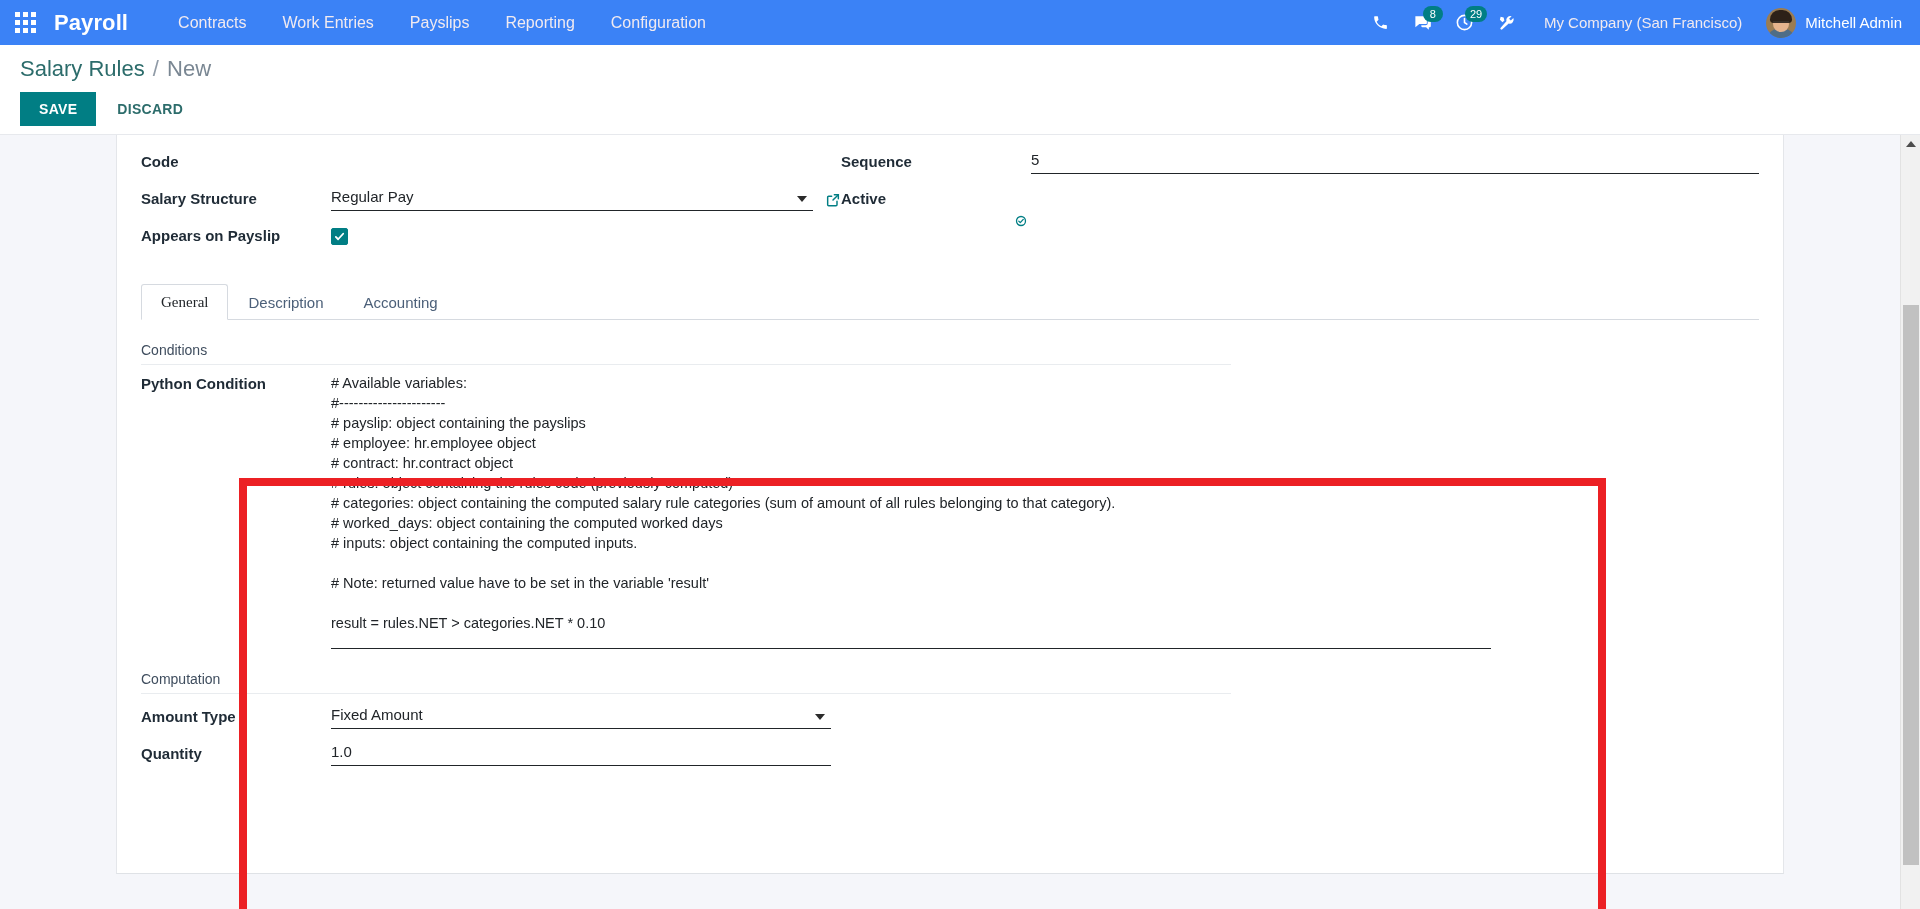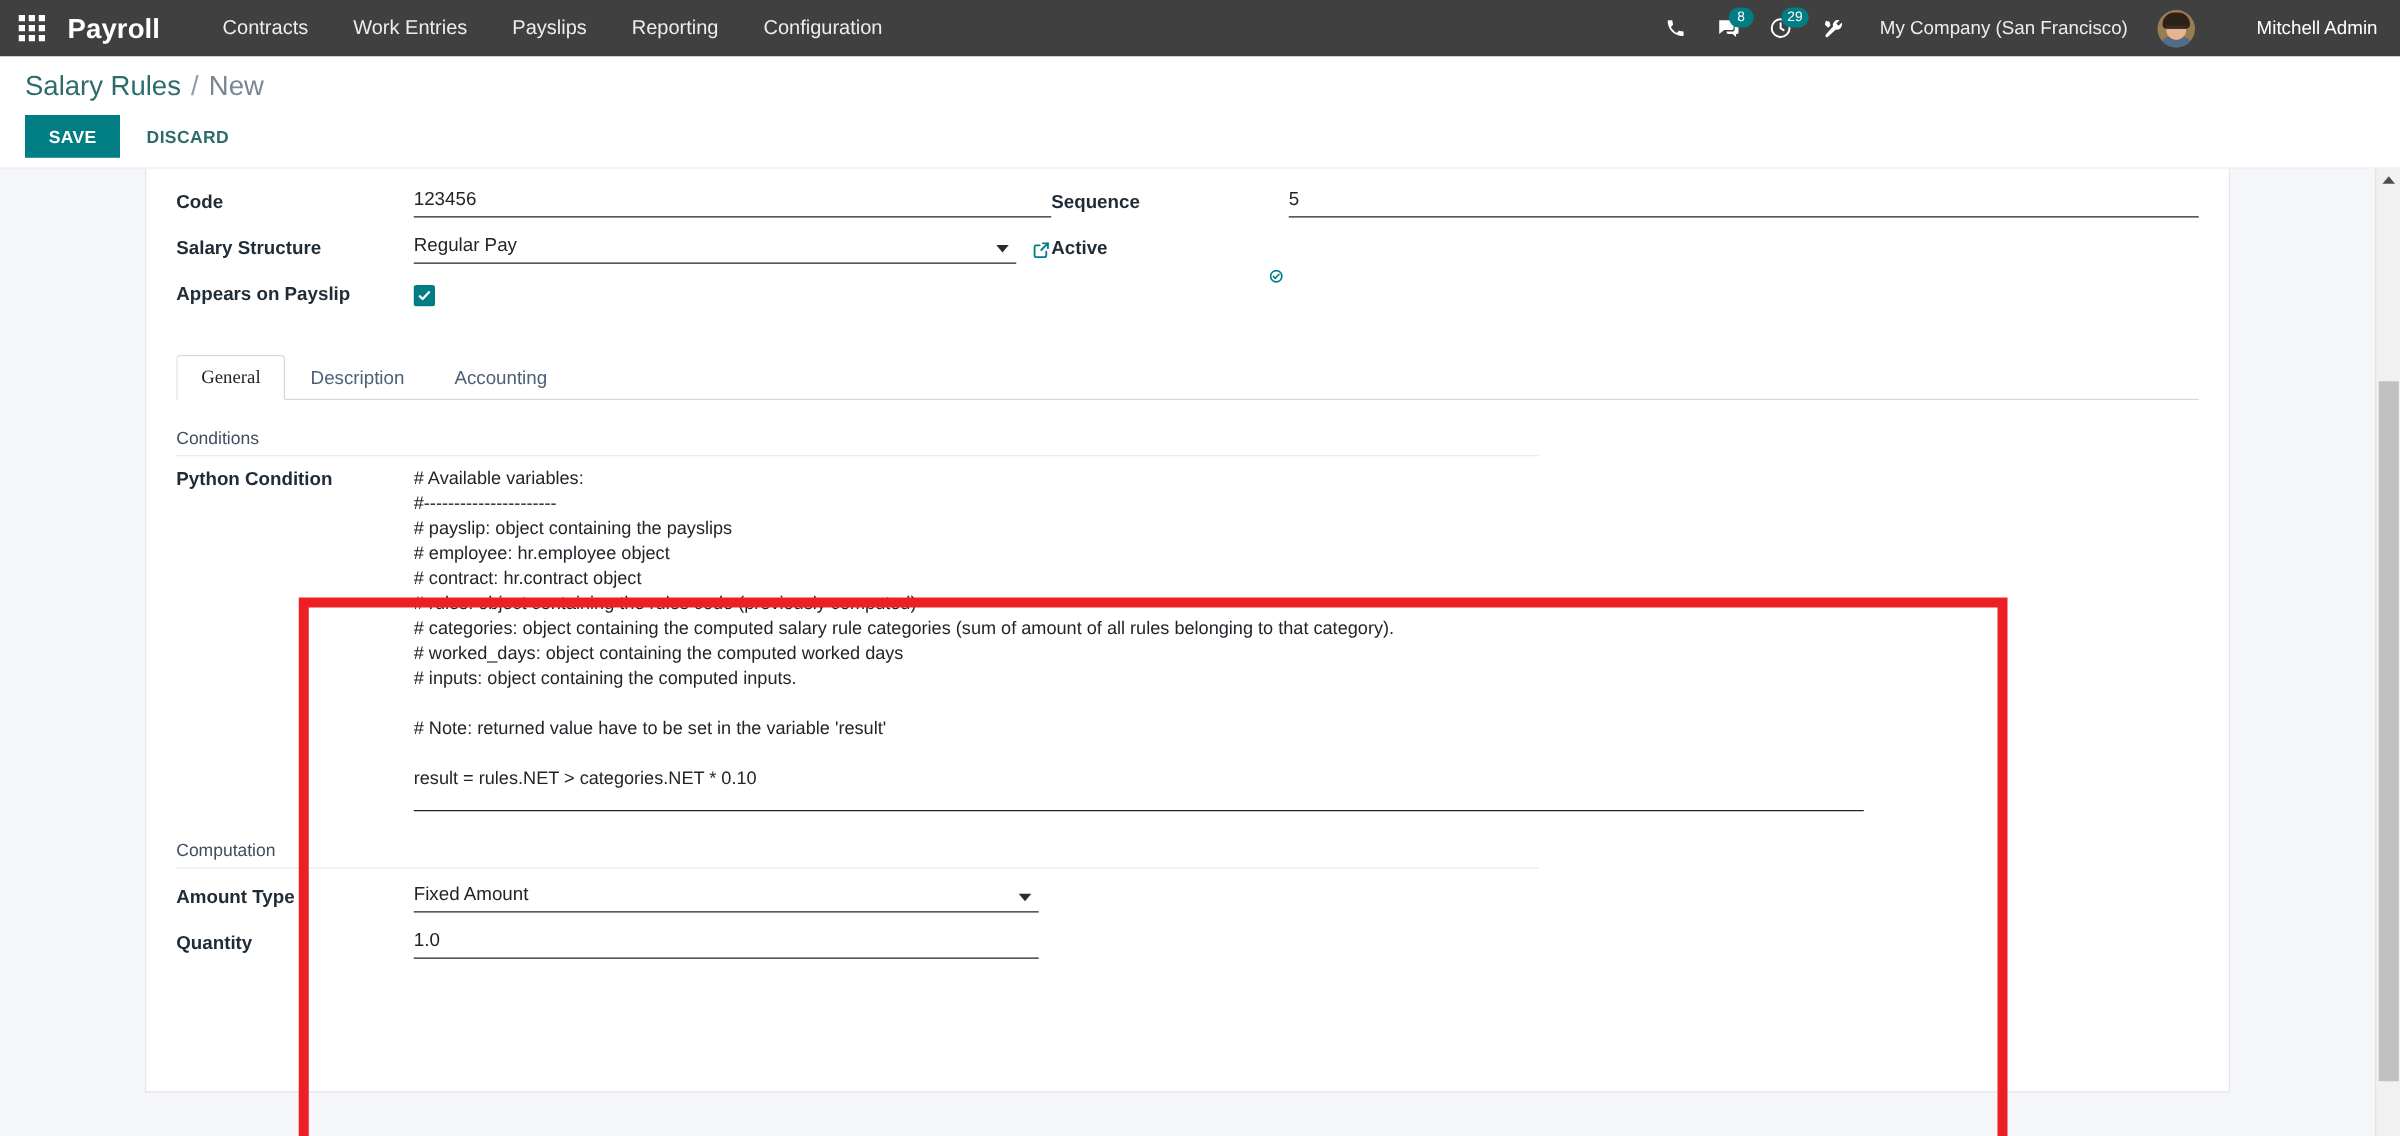--- a/index.html
+++ b/index.html
@@ -7,21 +7,21 @@
     width: 1920px; height: 909px;
     overflow: hidden;
     font-family: "Liberation Sans", sans-serif;
     background: #ffffff;
     color: #212529;
   }
 
   
   .navbar {
     height: 45px;
-    background: #404040;
+    background: #3b82f6;
     display: flex;
     align-items: center;
     padding: 0 14px 0 8px;
     color: #ffffff;
     position: relative;
   }
   .apps-grid {
     width: 34px; height: 34px;
     display: flex; align-items: center; justify-content: center;
     cursor: pointer;
@@ -99,21 +99,21 @@
     border-radius: 50%;
     background: #9a7c53;
     overflow: hidden;
     position: relative;
     flex: 0 0 auto;
   }
   .avatar .hair { position:absolute; left:4px; top:2px; width:22px; height:13px; background:#2d2118; border-radius:11px 11px 4px 4px; }
   .avatar .face { position:absolute; left:7px; top:8px; width:16px; height:16px; background:#e6b48d; border-radius:50%; }
   .avatar .glass { position:absolute; left:7px; top:13px; width:16px; height:5px; border-top:2px solid #3a3028; }
   .avatar .body { position:absolute; left:2px; bottom:0; width:26px; height:9px; background:#4f6d86; border-radius:9px 9px 0 0; }
-  .user-name { font-size: 15px; color: #fff; white-space: nowrap; margin-left: 40px; }
+  .user-name { font-size: 15px; color: #fff; white-space: nowrap; }
 
   
   .control-panel {
     background: #ffffff;
     padding: 10px 20px 8px 20px;
     border-bottom: 1px solid #e7e9ed;
   }
   .breadcrumb {
     font-size: 22px;
     color: #31605f;
@@ -429,23 +429,20 @@
 </div>
 
 <div class="content-area">
   <div class="sheet-bg">
     <div class="sheet">
 
       <div class="form-grid">
         <div>
           <div class="fld">
             <div class="fld-label">Code</div>
-            <div class="fld-ctrl">
-              <input class="inp" value="123456" style="">
-            </div>
           </div>
 
           <div class="fld">
             <div class="fld-label">Salary Structure</div>
             <div class="fld-ctrl row-single">
               <div class="select-wrap">
                 <input class="inp" value="Regular Pay" style="">
                 <span class="select-caret"></span>
               </div>
               <span class="ext-link">

